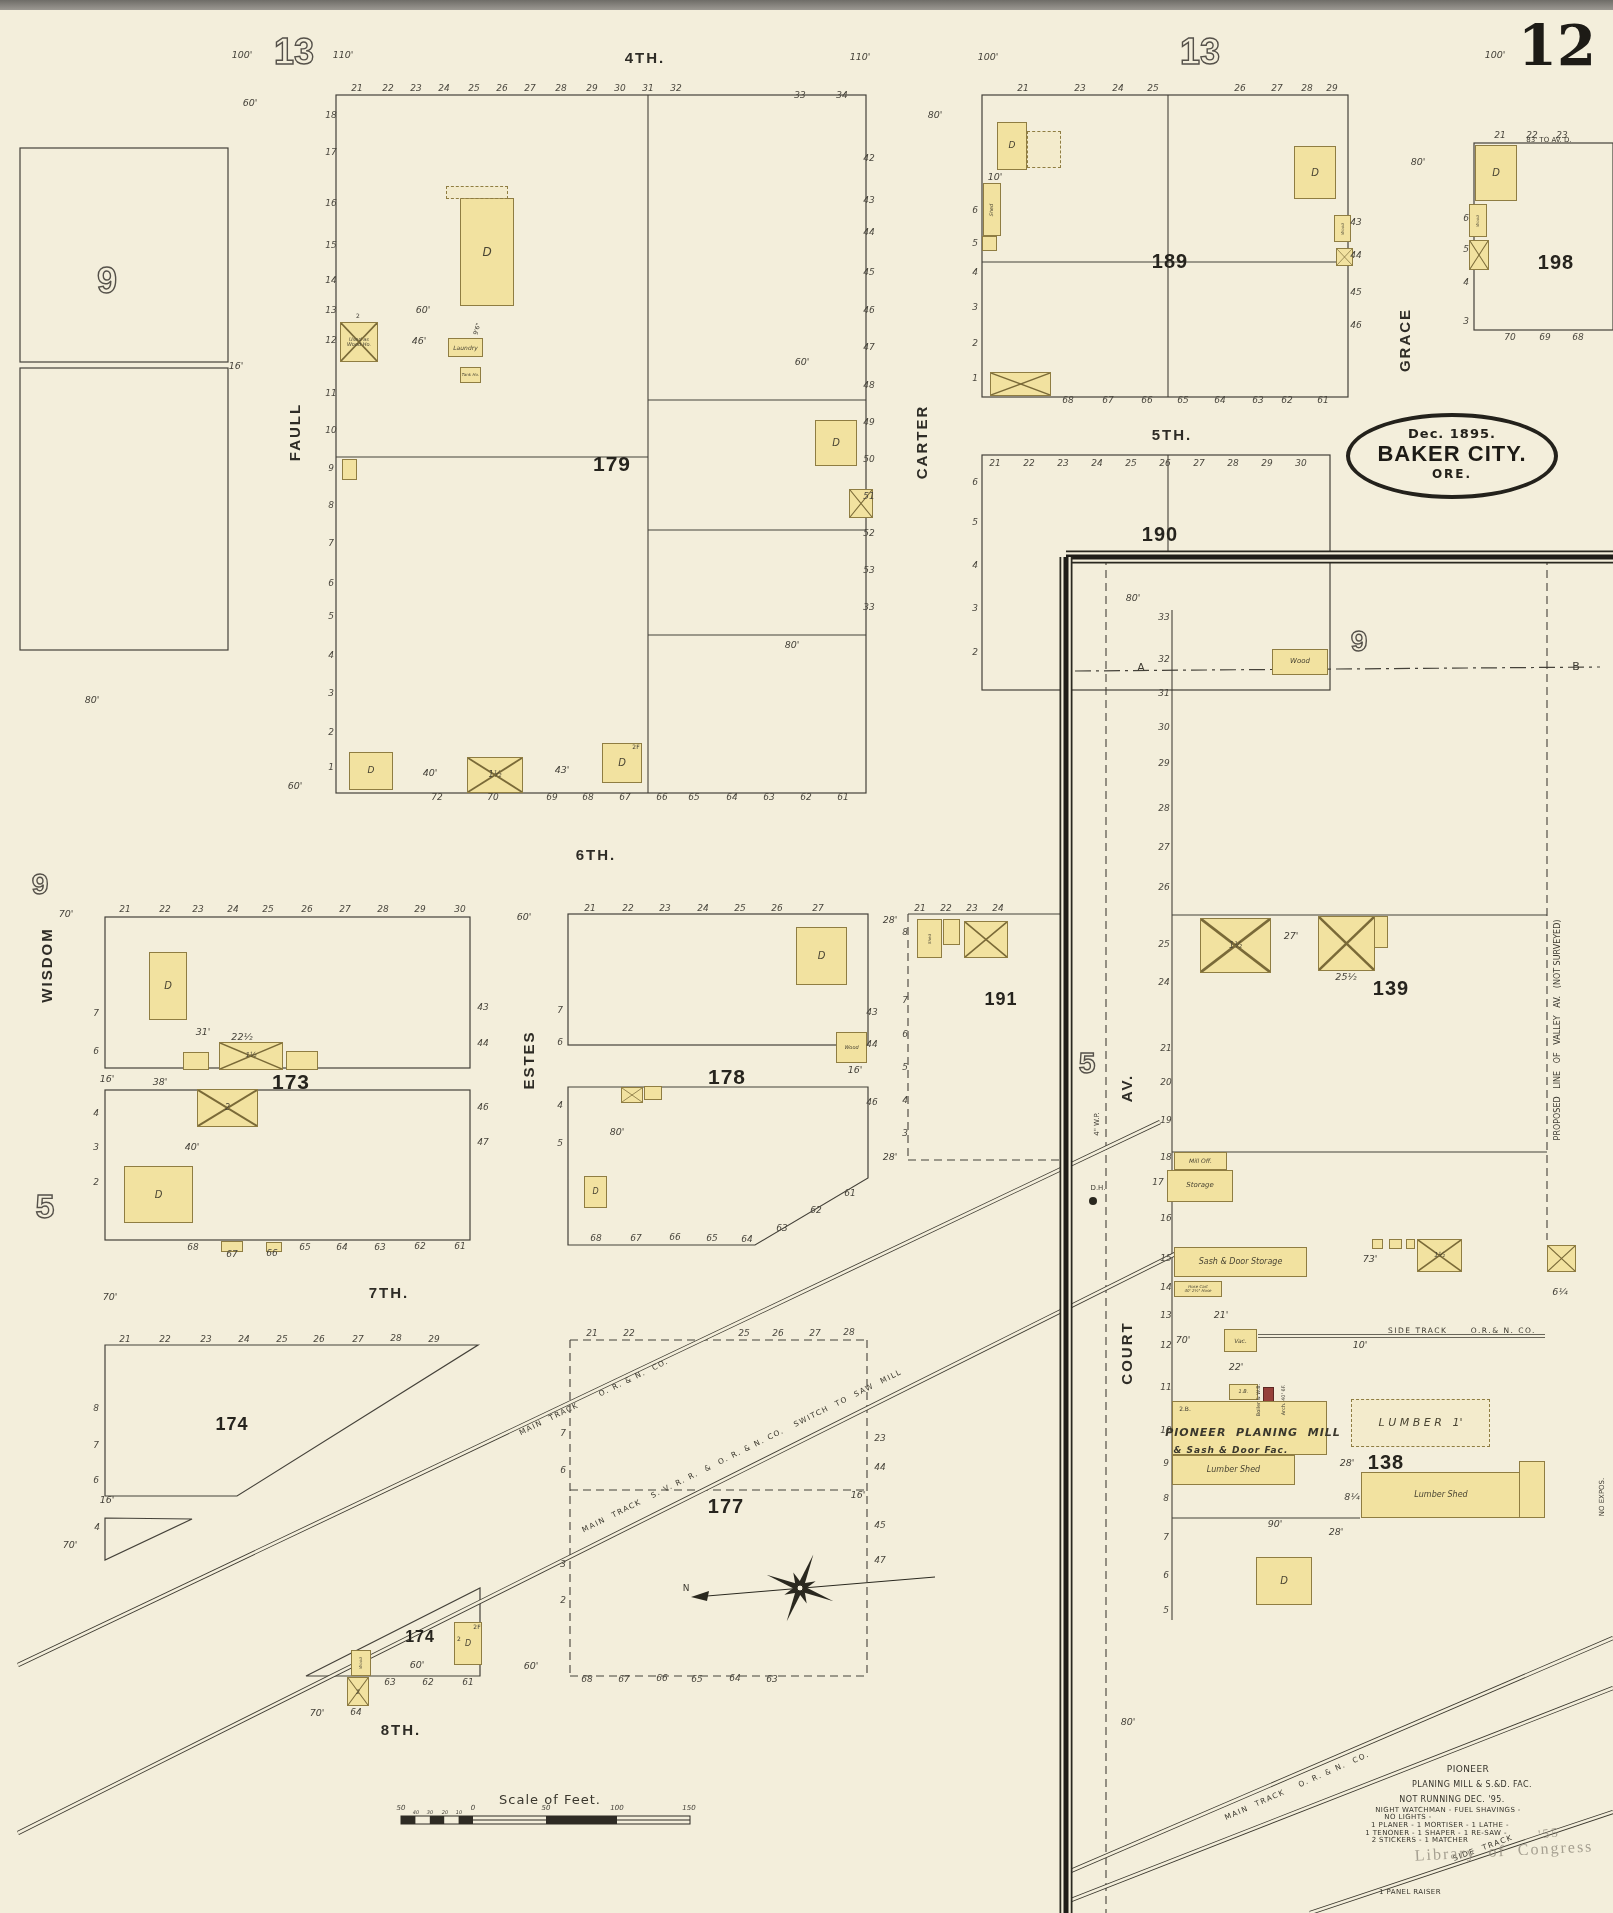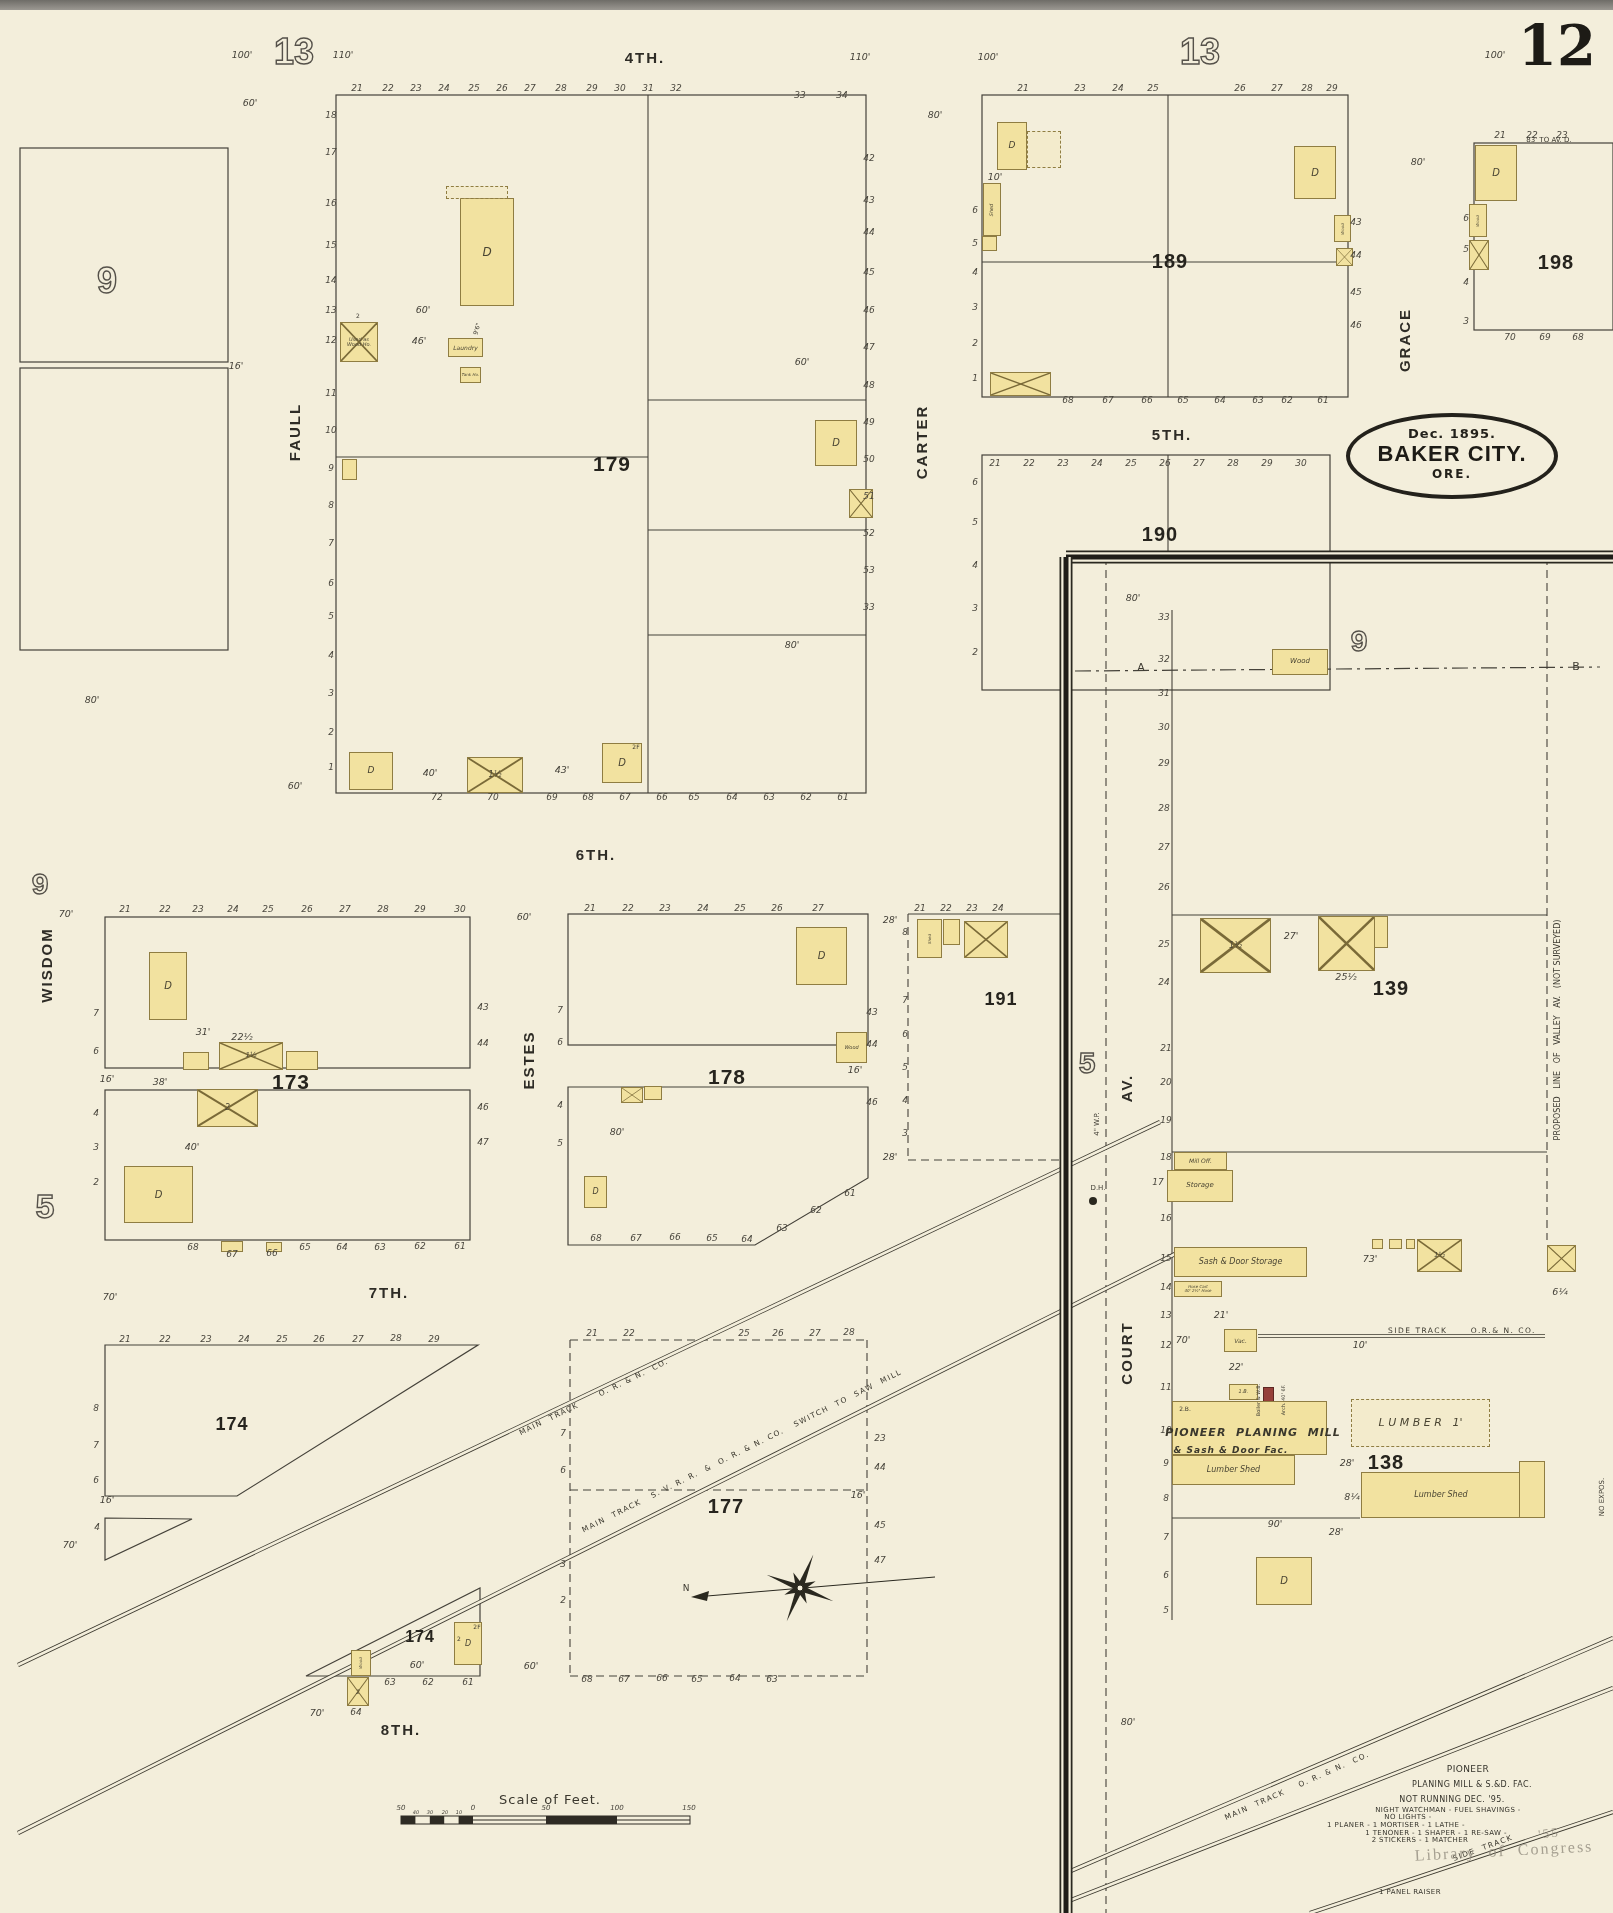--- a/index.html
+++ b/index.html
@@ -665,21 +665,21 @@
       <span class="lbl c-mill" style="left: 1231px; top: 1450px; font-size: 9px;">&amp; Sash &amp; Door Fac.</span>
       <span class="lbl c-rr" style="left: 594px; top: 1397px; font-size: 7.5px; transform: translate(-50%, -50%) rotate(-26deg);">MAIN  TRACK      O. R. &amp; N.  CO.</span>
       <span class="lbl c-rr" style="left: 742px; top: 1451px; font-size: 7.5px; transform: translate(-50%, -50%) rotate(-26.5deg);">MAIN  TRACK   S. V. R. R.  &amp;  O. R. &amp; N. CO.   SWITCH  TO  SAW  MILL</span>
       <span class="lbl c-rr" style="left: 1297px; top: 1786px; font-size: 7.5px; transform: translate(-50%, -50%) rotate(-24deg);">MAIN  TRACK    O. R. &amp; N.  CO.</span>
       <span class="lbl c-rr" style="left: 1483px; top: 1848px; font-size: 7.5px; transform: translate(-50%, -50%) rotate(-20deg);">SIDE  TRACK</span>
       <span class="lbl c-note" style="left: 1468px; top: 1769px; font-size: 9px;">PIONEER</span>
       <span class="lbl c-note" style="left: 1472px; top: 1785px; font-size: 8px;">PLANING MILL &amp; S.&amp;D. FAC.</span>
       <span class="lbl c-note" style="left: 1452px; top: 1800px; font-size: 8px;">NOT RUNNING DEC. '95.</span>
       <span class="lbl c-note" style="left: 1448px; top: 1810px; font-size: 7px;">NIGHT WATCHMAN - FUEL SHAVINGS -</span>
       <span class="lbl c-note" style="left: 1408px; top: 1817px; font-size: 7px;">NO LIGHTS -</span>
-      <span class="lbl c-note" style="left: 1396px; top: 1825px; font-size: 7px;">1 PLANER - 1 MORTISER - 1 LATHE -</span>
+      <span class="lbl c-note" style="left: 1440px; top: 1825px; font-size: 7px;">1 PLANER - 1 MORTISER - 1 LATHE -</span>
       <span class="lbl c-note" style="left: 1436px; top: 1833px; font-size: 7px;">1 TENONER - 1 SHAPER - 1 RE-SAW -</span>
       <span class="lbl c-note" style="left: 1420px; top: 1840px; font-size: 7px;">2 STICKERS - 1 MATCHER</span>
       <span class="lbl c-note" style="left: 1410px; top: 1848px; font-size: 7px; margin-top: 44px;">1 PANEL RAISER</span>
       <span class="lbl c-stamp" style="left: 1504px; top: 1851px; font-size: 16px; transform: translate(-50%, -50%) rotate(-3deg);">Library  of  Congress</span>
       <span class="lbl c-stamp" style="left: 1549px; top: 1833px; font-size: 13px; transform: translate(-50%, -50%) rotate(-8deg);">'55</span>
       <span class="lbl c-meas" style="left: 401px; top: 1808px; font-size: 7px;">50</span>
       <span class="lbl c-meas" style="left: 473px; top: 1808px; font-size: 7px;">0</span>
       <span class="lbl c-meas" style="left: 546px; top: 1808px; font-size: 7px;">50</span>
       <span class="lbl c-meas" style="left: 617px; top: 1808px; font-size: 7px;">100</span>
       <span class="lbl c-meas" style="left: 689px; top: 1808px; font-size: 7px;">150</span>

